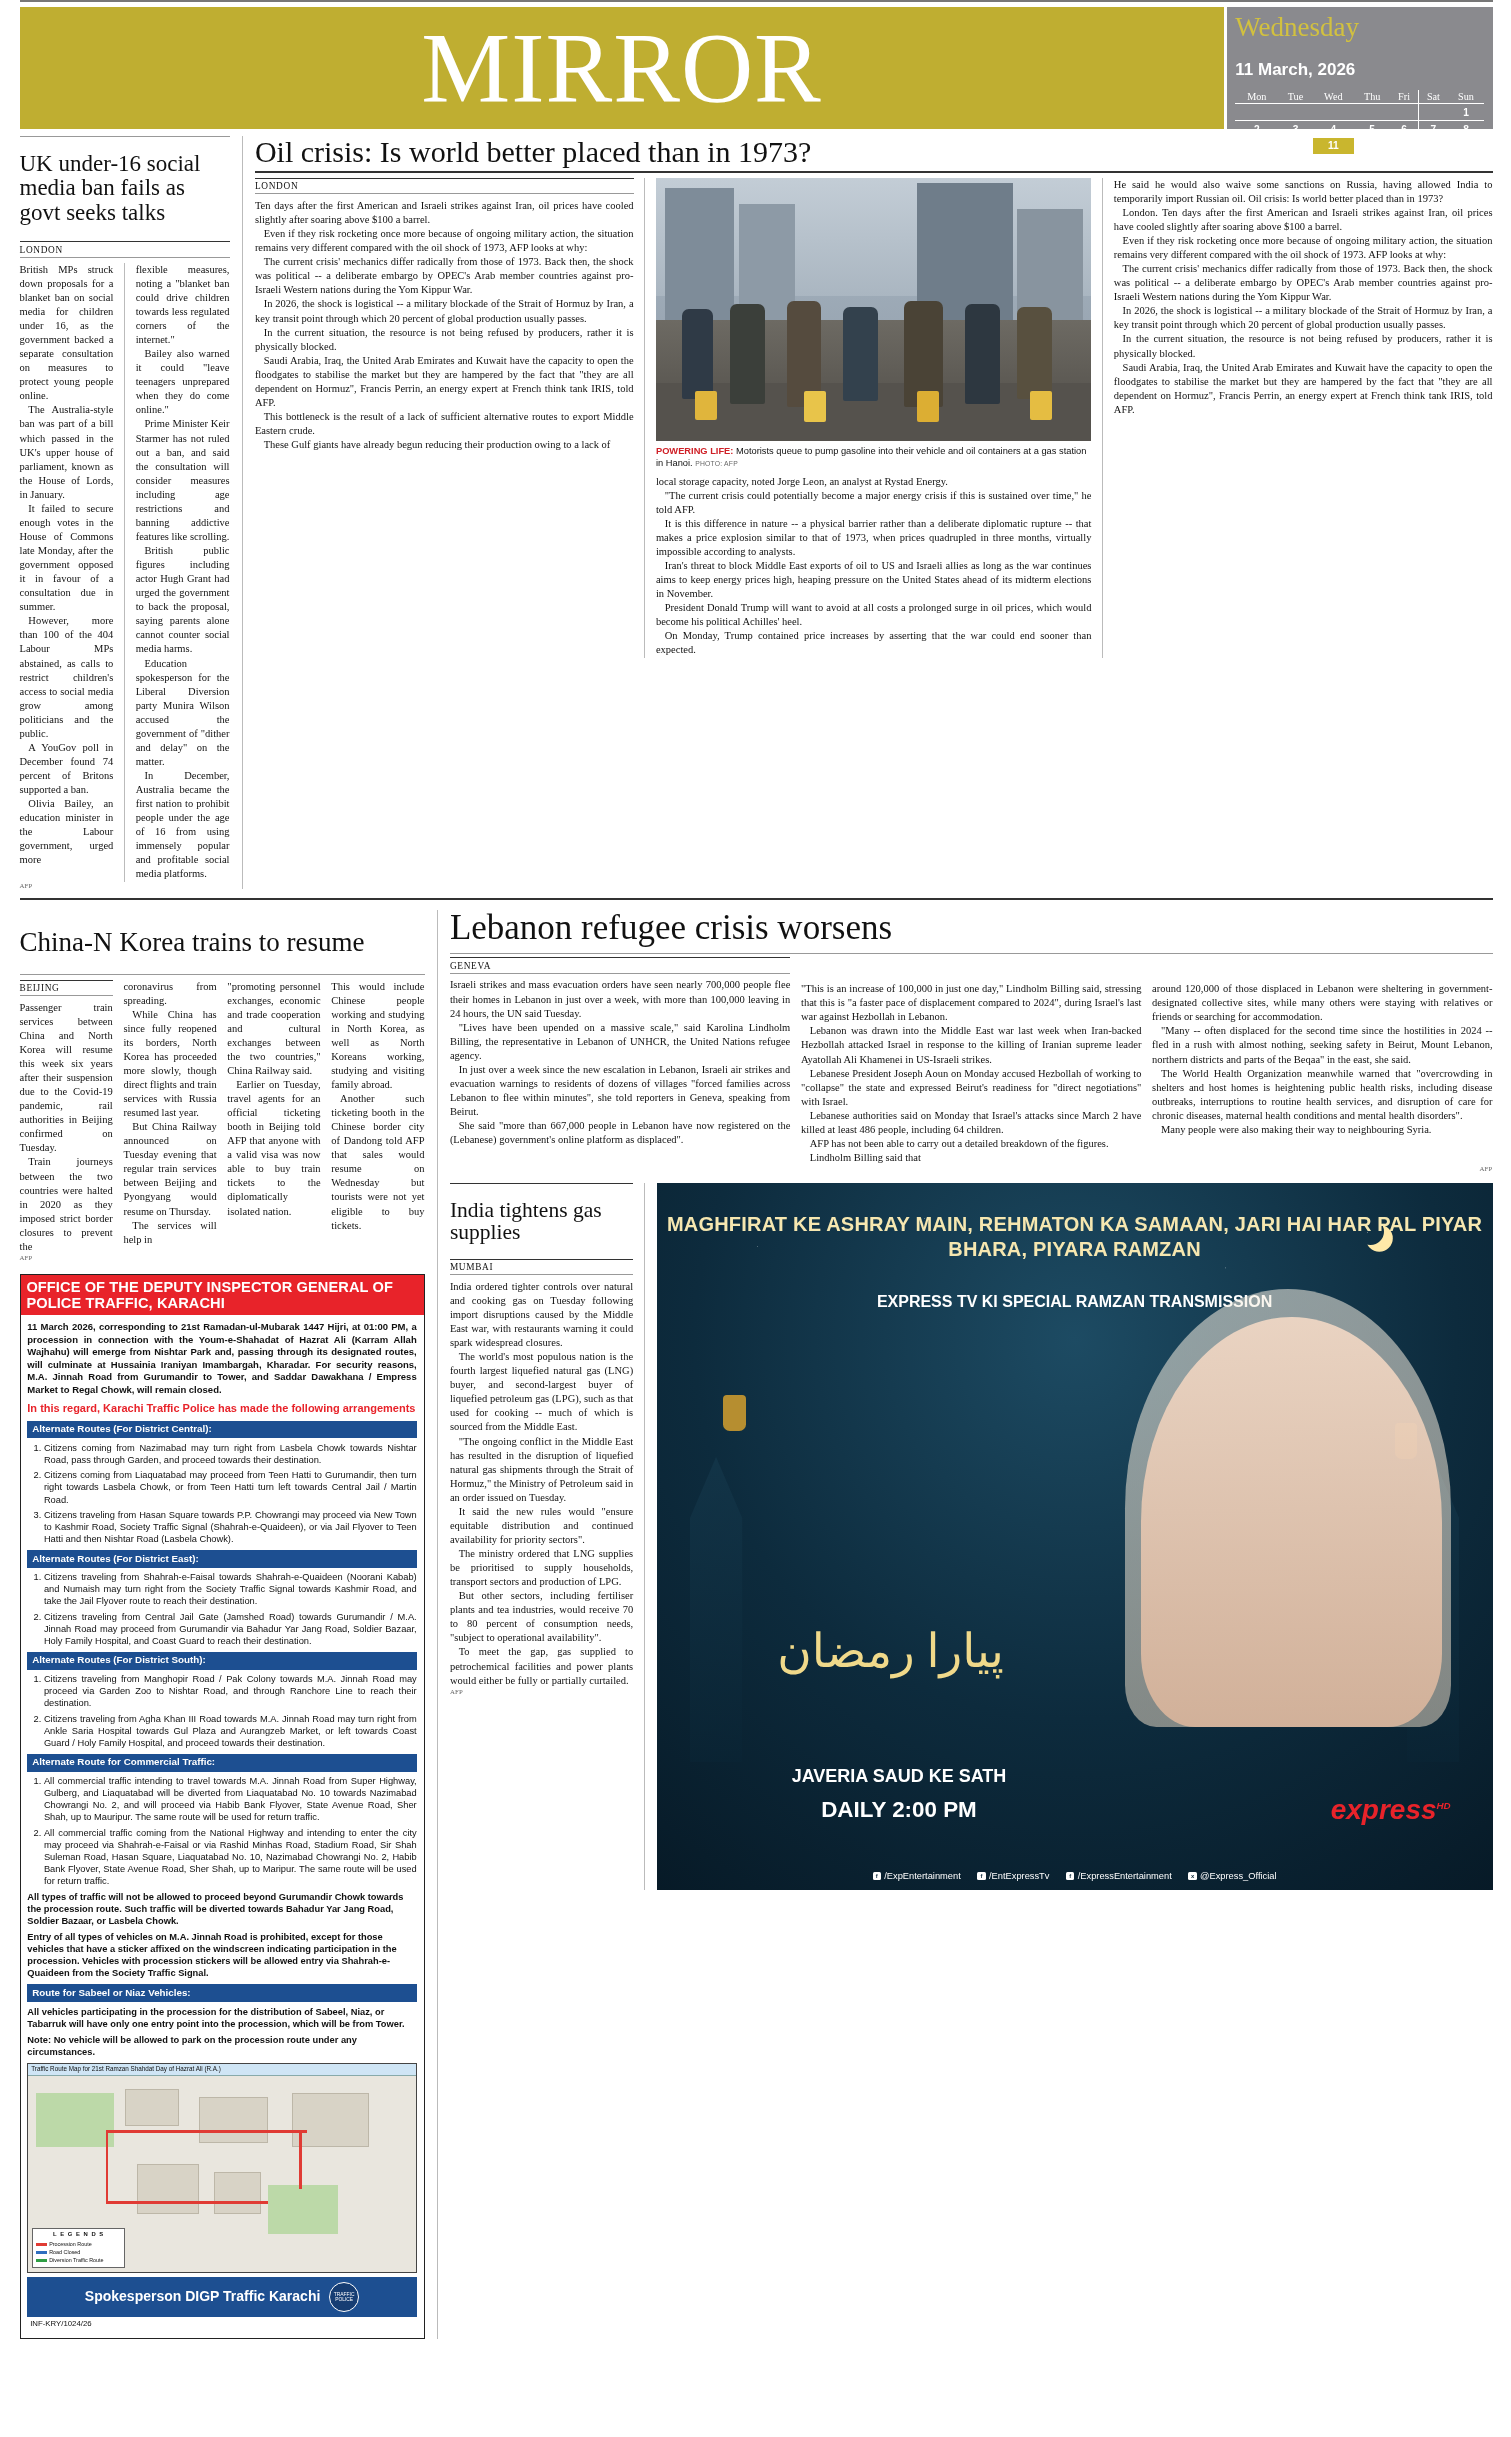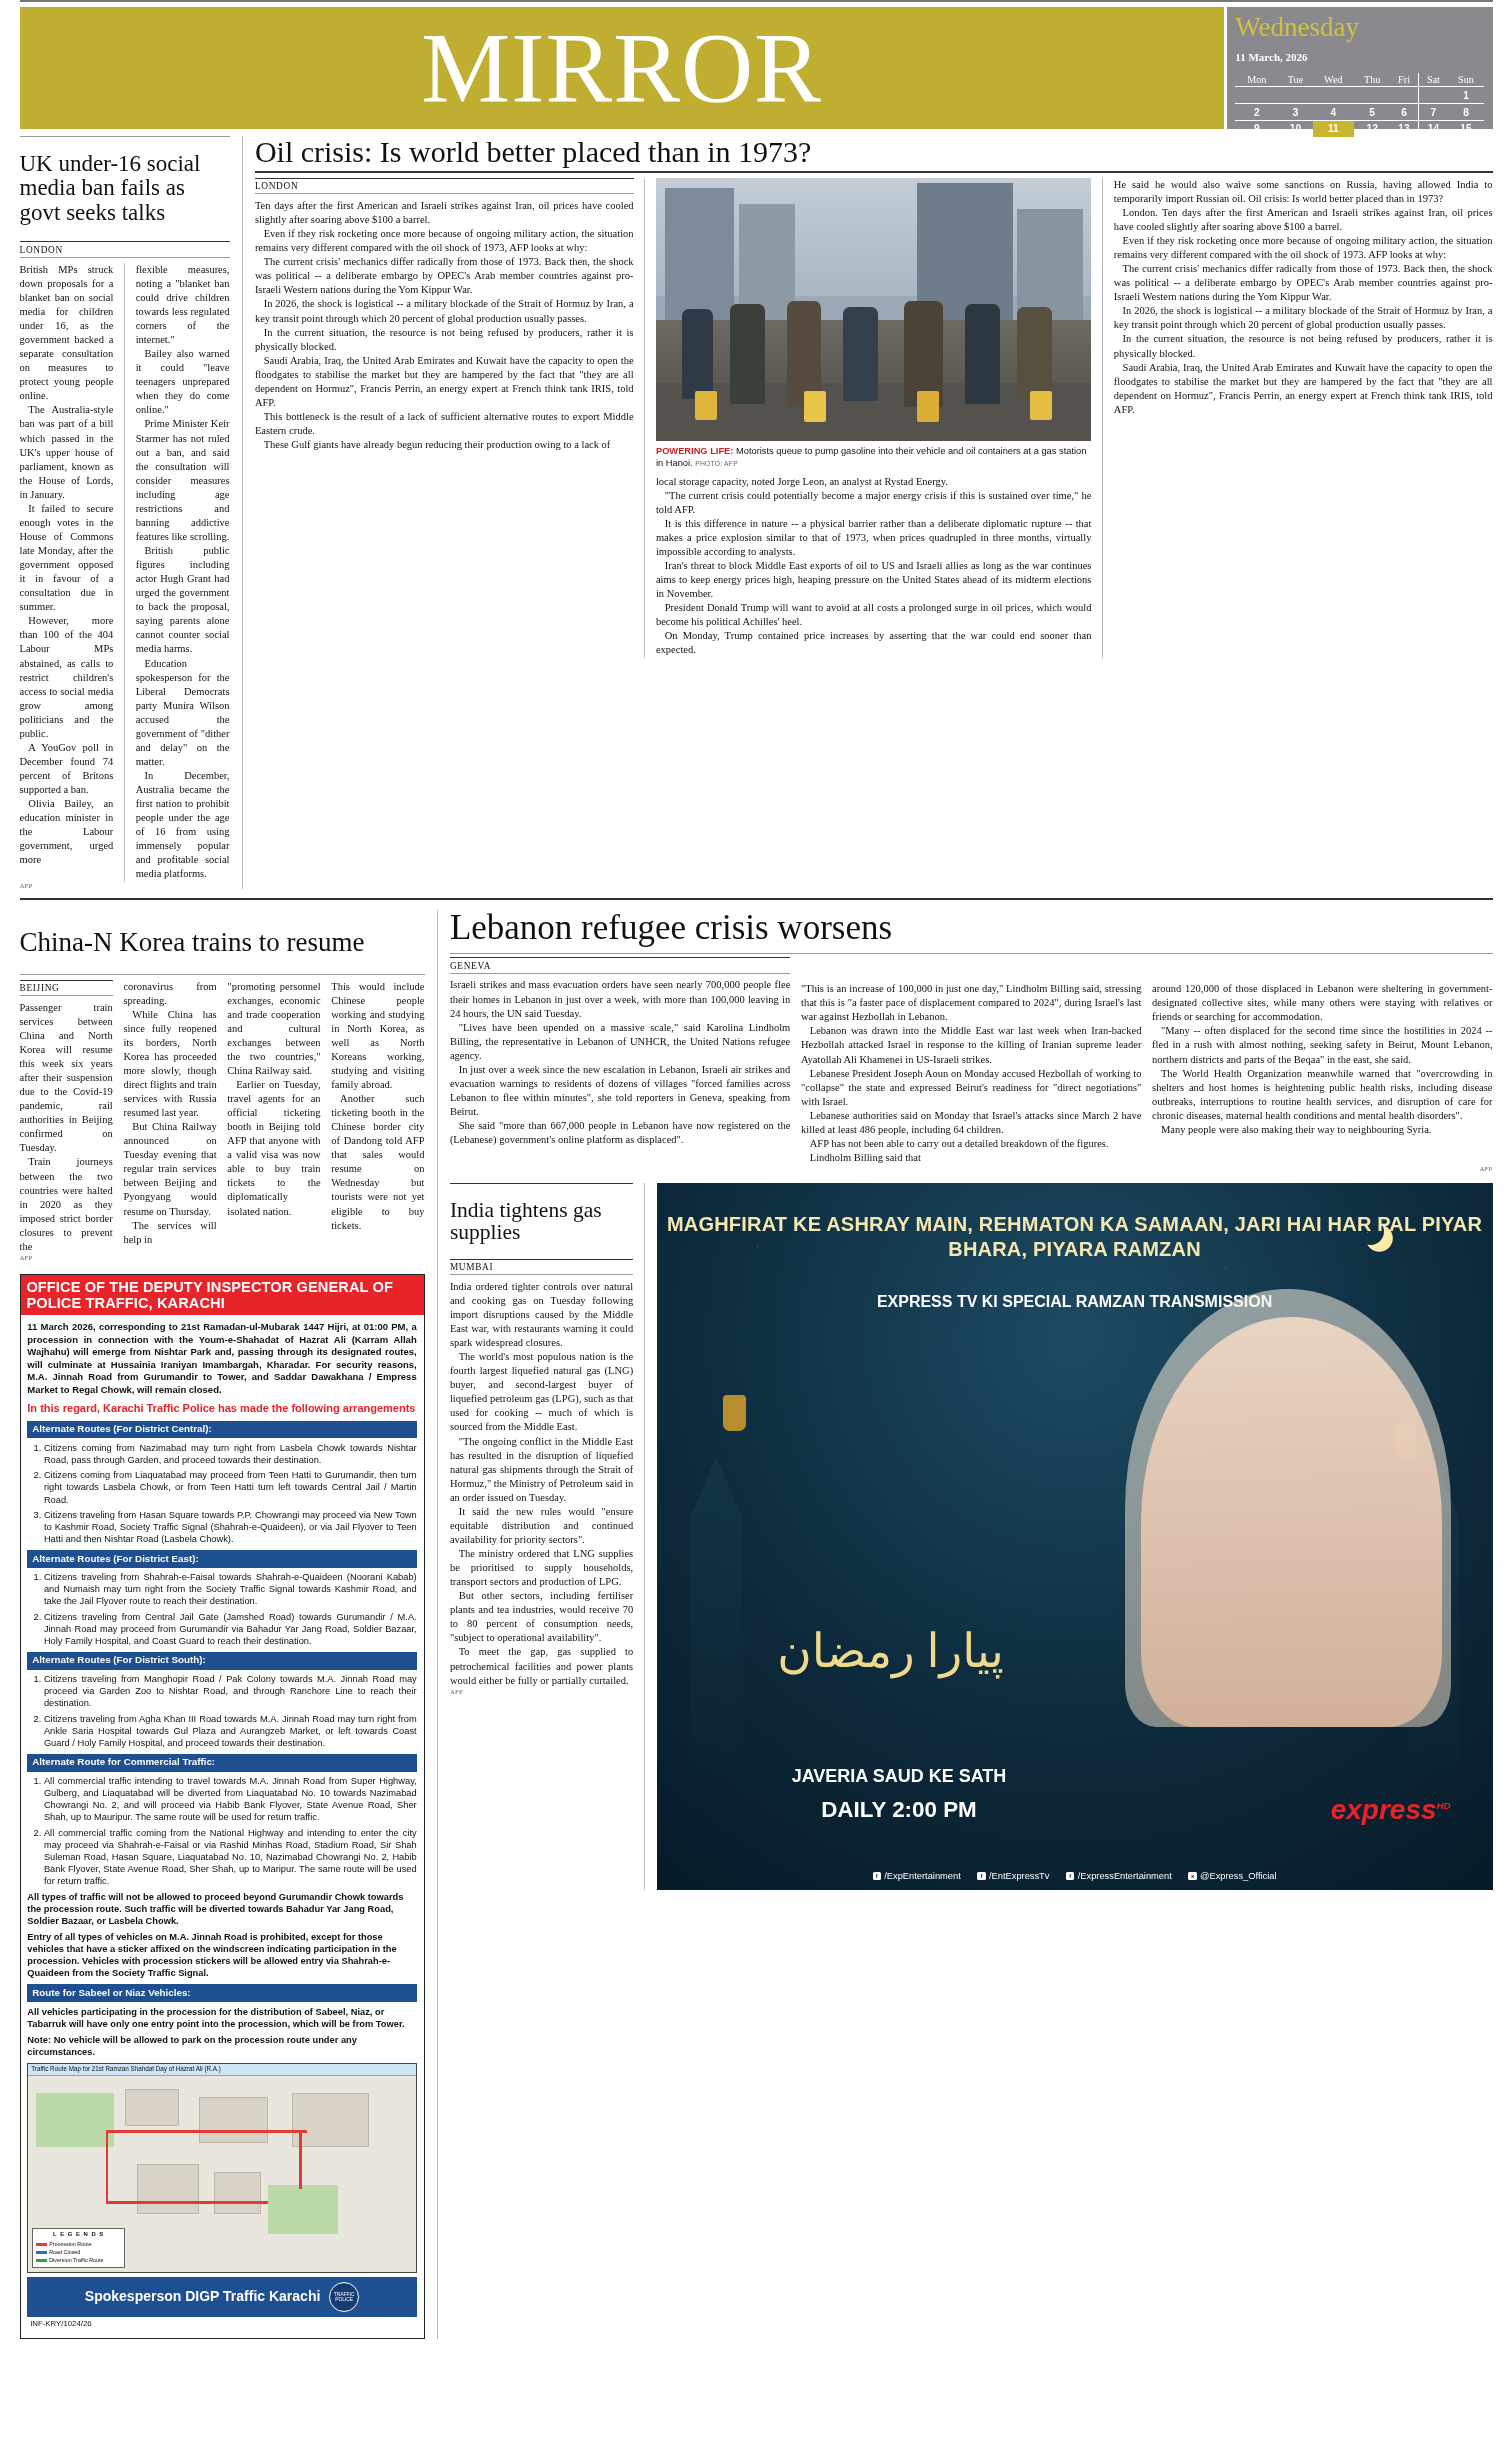--- a/index.html
+++ b/index.html
@@ -26,22 +26,22 @@
 
   
   .banner { display:flex; height:122px; gap:2.9px; }
   .banner-rear { flex:0 0 507px; background:#8c7aa3; position:relative; }
   .banner-mirror { flex:1 1 auto; background:#bfae31; position:relative; }
   .banner-word { position:absolute; left:0; right:0; top:50%; transform:translateY(-50%);
                  color:#fff; font-family:"Liberation Serif",serif; font-weight:normal;
                  font-size:100px; line-height:.9; letter-spacing:1px; text-align:center; }
   .banner-cal { flex:0 0 266px; background:#8a8a8e; color:#fff; padding:6.8px 8.8px 4.9px 8.8px; }
   .cal-day { color:#d2c13f; font-size:27px; line-height:1; font-family:"Liberation Serif",serif; }
-  .cal-date { font-family:Liberation Serif, serif; font-weight:bold; font-size:11px;
-              margin-top:10px; }
+  .cal-date { font-family:Liberation Sans, sans-serif; font-weight:bold; font-size:17px;
+              margin-top:19px; }
   table.cal { width:100%; border-collapse:collapse; margin-top:10.7px;
               font-family:"Liberation Serif",serif; }
   table.cal th { font-weight:normal; font-size:10.2px; padding:1px 0; text-align:center;
                  border-bottom:1px solid #fff; }
   table.cal td { font-family:"Liberation Sans",sans-serif; font-weight:bold;
                  font-size:10.2px; padding:2.4px 0; text-align:center;
                  border-bottom:1px solid #fff; }
   table.cal .sep { border-left:1px solid #fff; }
   table.cal td.today { background:#c9b62e; color:#fff; }
 
@@ -300,21 +300,21 @@
             <p>It failed to secure enough votes in the House of Commons late Monday, after the government opposed it in favour of a consultation due in summer.</p>
             <p>However, more than 100 of the 404 Labour MPs abstained, as calls to restrict children's access to social media grow among politicians and the public.</p>
             <p>A YouGov poll in December found 74 percent of Britons supported a ban.</p>
             <p>Olivia Bailey, an education minister in the Labour government, urged more</p>
           </div>
         <div class="body-col vline">
             <p class="first">flexible measures, noting a "blanket ban could drive children towards less regulated corners of the internet."</p>
             <p>Bailey also warned it could "leave teenagers unprepared when they do come online."</p>
             <p>Prime Minister Keir Starmer has not ruled out a ban, and said the consultation will consider measures including age restrictions and banning addictive features like scrolling.</p>
             <p>British public figures including actor Hugh Grant had urged the government to back the proposal, saying parents alone cannot counter social media harms.</p>
-            <p>Education spokesperson for the Liberal Democrats party Munira Wilson accused the government of "dither and delay" on the matter.</p>
+            <p>Education spokesperson for the Liberal Diversion party Munira Wilson accused the government of "dither and delay" on the matter.</p>
             <p>In December, Australia became the first nation to prohibit people under the age of 16 from using immensely popular and profitable social media platforms.</p>
           </div>
       </div>
       <div class="agency">AFP</div>
     </div>
 
     <div class="sec1-right">
       <h1 class="hl-serif h-oil">Oil crisis: Is world better placed than in 1973?</h1>
       <div class="hr-med"></div>
       <div class="cols" style="margin-top:4.9px;">

